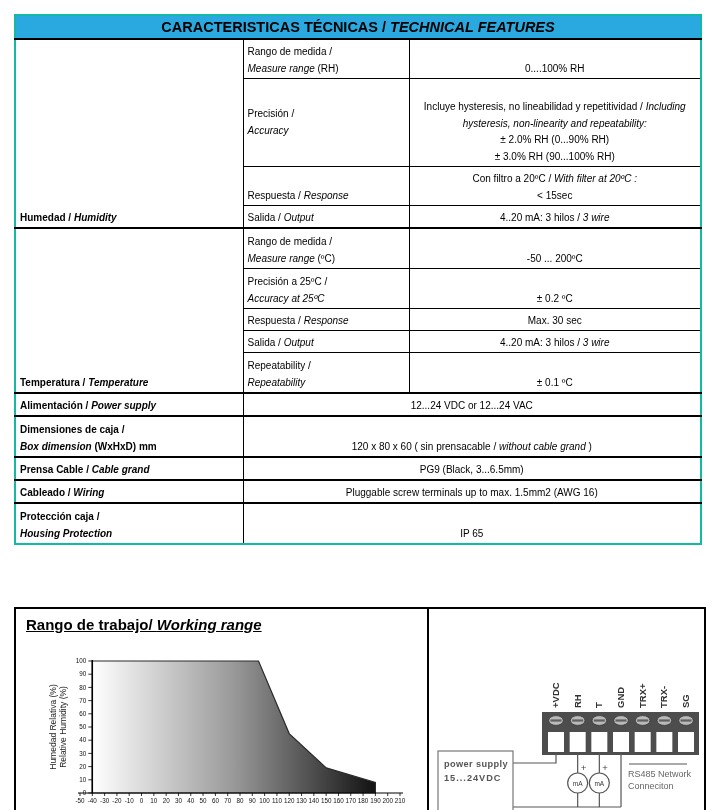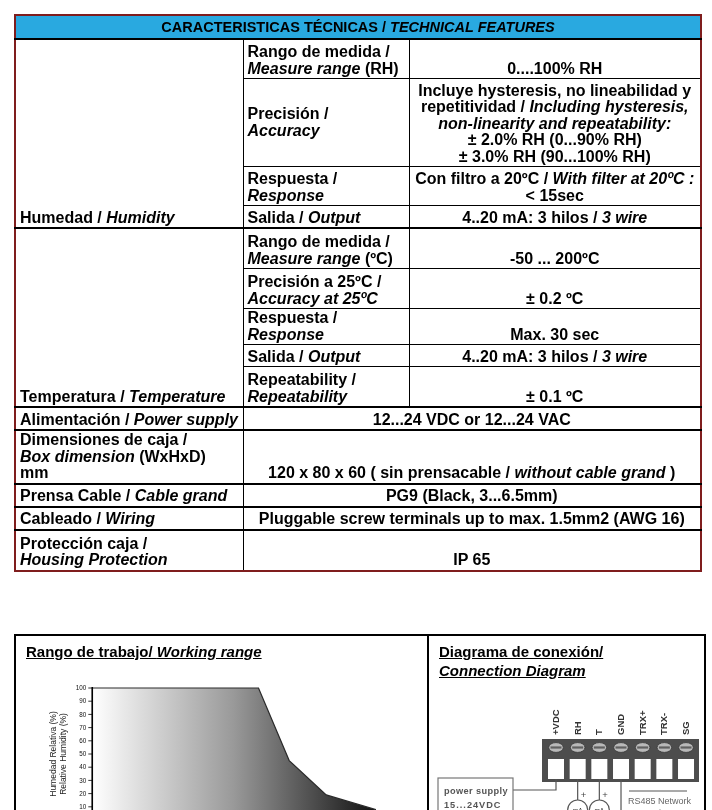--- a/index.html
+++ b/index.html
@@ -1,21 +1,21 @@
 <!DOCTYPE html>
 <html style="--hdr: #29A9E0;"><head>
 <meta charset="utf-8">
 <style>
   html,body{margin:0;padding:0;background:#fff;}
   body{width:712px;height:810px;font-family:"Liberation Sans",sans-serif;color:#000;overflow:hidden;}
   .page{padding:14px 0 0 14px;}
   .it{font-style:italic;}
   
-  table.spec{border-collapse:collapse;width:686px;table-layout:fixed;border:2px solid #7f1d1d;}
-  table.spec td{border:1px solid #000;font-size:16px;line-height:16.5px;padding:1px 4px;vertical-align:bottom;font-weight:bold;}
+  table.spec{border-collapse:collapse;width:686px;table-layout:fixed;border:2px solid #14b8a6;}
+  table.spec td{border:1px solid #000;font-size:10px;line-height:16.5px;padding:1px 4px;vertical-align:bottom;}
   tr.head td{background:var(--hdr,#29A9E0);text-align:center;font-weight:bold;font-size:14.5px;height:20px;vertical-align:middle;border-bottom:2px solid #000;}
   td.cat{font-weight:bold;vertical-align:middle;}
   td.val{text-align:center;}
   tr.sec td{border-top:2px solid #000;}
   .h36{height:36px}.h85{height:85px}.h19{height:19px}.h37{height:37px}
   
   .panels{display:flex;margin-top:62px;width:688px;border:2px solid #000;height:243px;}
   .panel-left{width:411px;border-right:2px solid #000;position:relative;}
   .panel-right{flex:1;position:relative;}
   .panel-title{font-weight:bold;font-size:15px;padding:6px 8px 0 10px;line-height:19px;}
@@ -268,17 +268,16 @@
           <circle cx="148.67000000000002" cy="174" r="10" fill="#fff" stroke="#555" stroke-width="1.2"></circle>
           <text x="148.67000000000002" y="177" text-anchor="middle" font-size="6.5" fill="#333">mA</text>
           <text x="151.67000000000002" y="162" font-size="9.5" fill="#444">+</text>
           <circle cx="170.34" cy="174" r="10" fill="#fff" stroke="#555" stroke-width="1.2"></circle>
           <text x="170.34" y="177" text-anchor="middle" font-size="6.5" fill="#333">mA</text>
           <text x="173.34" y="162" font-size="9.5" fill="#444">+</text>
           <line x1="200" y1="155" x2="258" y2="155" stroke="#555" stroke-width="1"></line>
           <text x="199" y="168" font-size="9" fill="#666">RS485 Network</text>
           <text x="199" y="180" font-size="9" fill="#666">Conneciton</text>
         </svg>
-      <div class="panel-title" style="position:relative;"><span class="ul">Diagrama de conexión/</span><br><span class="ul it">Connection Diagram</span></div>
     </div>
   </div>
 
 </div>
 
 </body></html>

